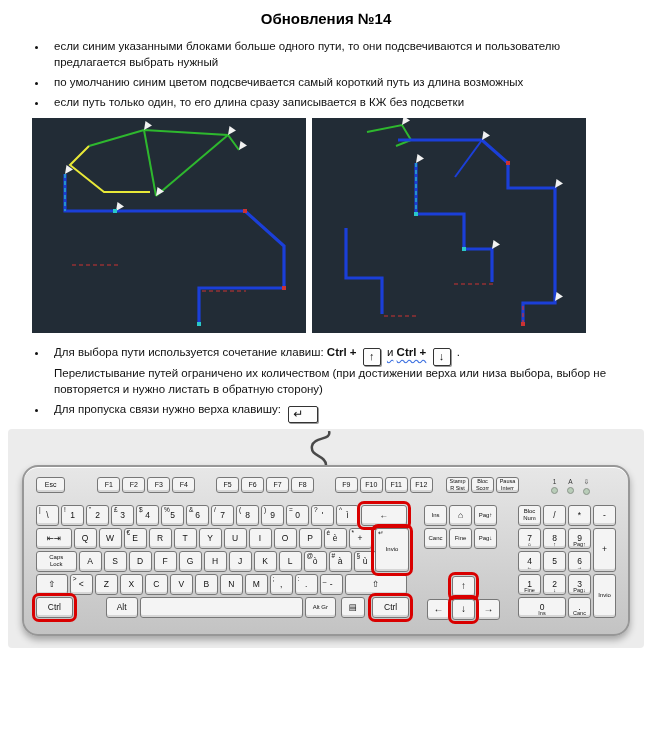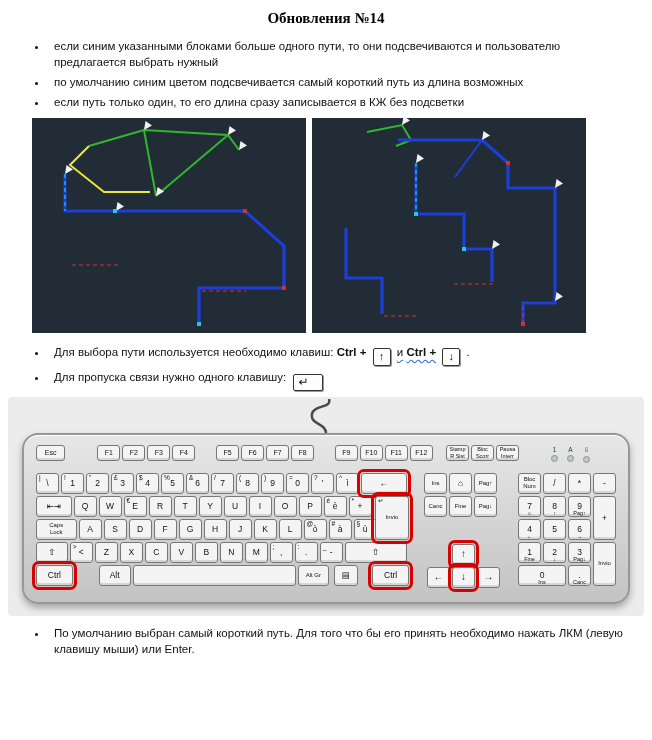--- a/index.html
+++ b/index.html
@@ -1,21 +1,21 @@
 <!DOCTYPE html>
 <html style="--cad-bg: #222c36; --path-green: #2eb82e; --path-yellow: #e8e838; --path-blue: #1b3fd8; --dash-red: #cc3333; --dash-cyan: #2ac8c8; --marker-white: #f2f2f2; --highlight-red: #d90000;"><head>
 <meta charset="utf-8">
 <style>
   html,body{margin:0;padding:0;background:#fff;}
   .page{
     width:652px; min-height:740px; box-sizing:border-box;
     background:#fff; padding:6px 26px 10px;
     font-family:"Liberation Sans",sans-serif; color:#111;
   }
-  h1.title{ text-align:center; font-size:15px; margin:4px 0 12px; color:#000;font-family:Liberation Serif, serif;}
+  h1.title{ text-align:center; font-size:15px; margin:4px 0 12px; color:#000;}
   ul.bullets{ margin:0 0 6px; padding-left:22px; }
   ul.bullets li{ font-size:11.5px; line-height:1.38; margin-bottom:4px; padding-left:6px;}
   b{font-weight:bold;}
   .wavy{ text-decoration:underline; text-decoration-style:wavy; text-decoration-color:#3b6fe0; text-underline-offset:2px;}
   .keybox{
     display:inline-flex; align-items:center; justify-content:center;
     width:16px; height:16px; border:1.3px solid #333; border-radius:2px;
     background:#fdfdfd; box-shadow:1px 1px 0 #9a9a9a; font-size:11px;
     vertical-align:-4px; margin:0 3px;
   }
@@ -145,31 +145,32 @@
         <rect class="gc" x="102" y="94" width="4" height="4"></rect>
         <rect class="gc" x="150" y="129" width="4" height="4"></rect>
         <rect class="gr" x="194" y="43" width="4" height="4"></rect>
         <rect class="gr" x="209" y="204" width="4" height="4"></rect>
       </g>
     </svg>
   </div>
 
   <ul class="bullets">
     <li>
-      <span>Для выбора пути используется необходимо клавиш:</span>
+      <span>Для выбора пути используется сочетание клавиш:</span>
       <b>Ctrl +</b>
       <span class="keybox">↑</span>
       <span class="wavy">и</span>
       <b class="wavy">Ctrl +</b>
       <span class="keybox">↓</span>
       <span>.</span>
       <br>
+      <span>Перелистывание путей ограничено их количеством (при достижении верха или низа выбора, выбор не повторяется и нужно листать в обратную сторону)</span>
     </li>
     <li>
-      <span>Для пропуска связи нужно одного клавишу:</span>
+      <span>Для пропуска связи нужно верха клавишу:</span>
       <span class="enterbox">↵</span>
     </li>
   </ul>
 
   <div class="kb-photo">
     <svg class="cable" width="60" height="34" viewBox="0 0 60 34">
       <path d="M30,34 C30,24 14,26 16,15 C18,5 36,10 33,0" stroke="#4a4a4a" stroke-width="2.5" fill="none"></path>
     </svg>
     <div class="kb-body">
       <div class="fn-row" id="fn-row">
@@ -429,21 +430,21 @@
                 <span class="mainl">-</span>
               </div>
               <div class="key" style="width: 61.75px;">
                 <span class="mainl">⇧</span>
               </div>
             </div>
             <div class="krow">
               <div class="key hl" style="width: 36.75px;">
                 <span class="mainl">Ctrl</span>
               </div>
-              <div class="key" style="margin-left: 24px; width: 31.75px;">
+              <div class="key" style="margin-left: 31px; width: 31.75px;">
                 <span class="mainl">Alt</span>
               </div>
               <div class="key" style="width: 163px;">
                 <span class="mainl"></span>
               </div>
               <div class="key small" style="width: 31.75px;">
                 <span class="mainl">Alt Gr</span>
               </div>
               <div class="key" style="margin-left: 2.5px; width: 24.25px;">
                 <span class="mainl">▤</span>
@@ -561,17 +562,14 @@
             </div>
             <div class="key">
               <span class="mainl">.</span>
               <span class="bot">Canc</span>
             </div>
           </div>
       </div>
     </div>
   </div>
 
-  <ul class="bullets">
-    <li>По умолчанию выбран самый короткий путь. Для того что бы его принять необходимо нажать ЛКМ (левую клавишу мыши) или Enter.</li>
-  </ul>
 
 </div>
 
 </body></html>

